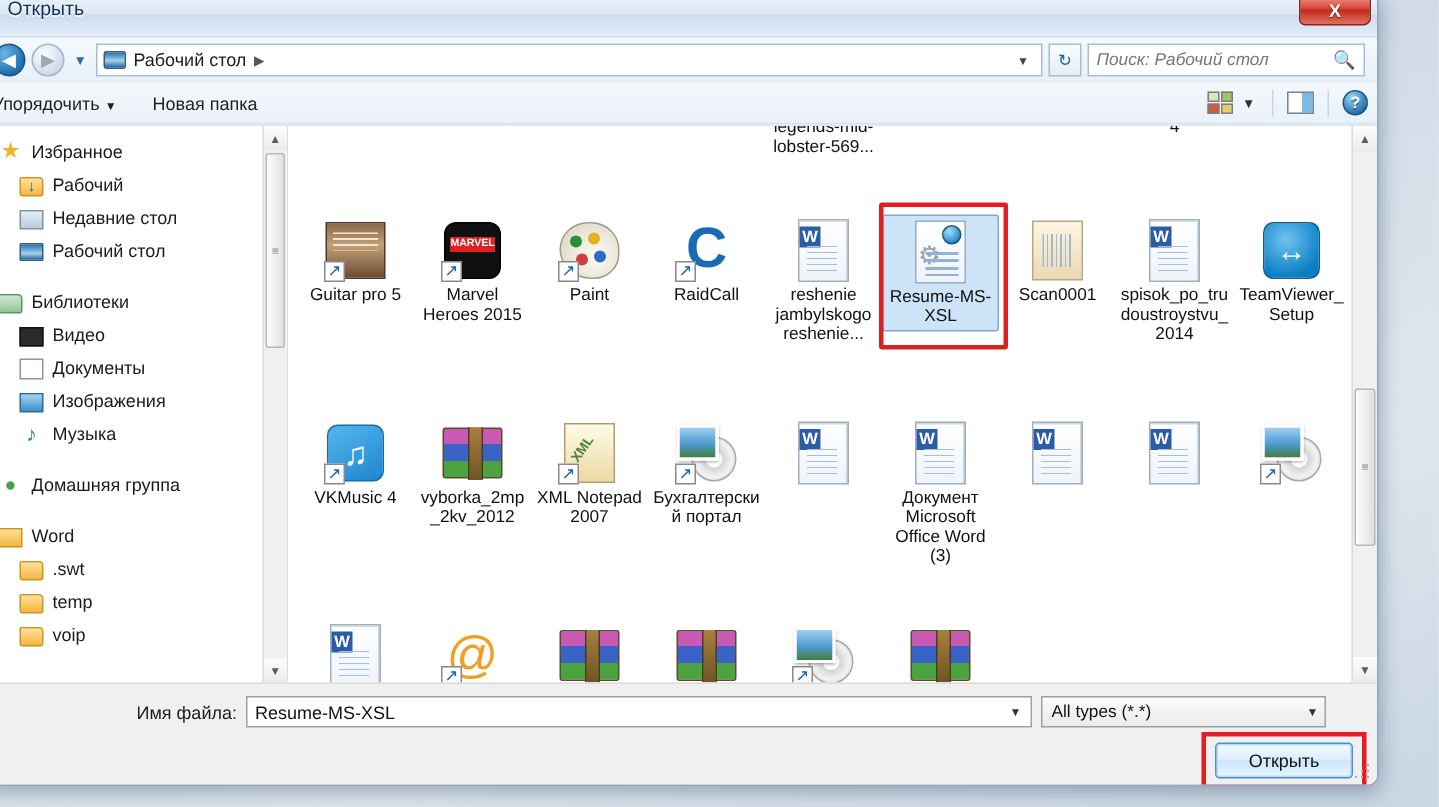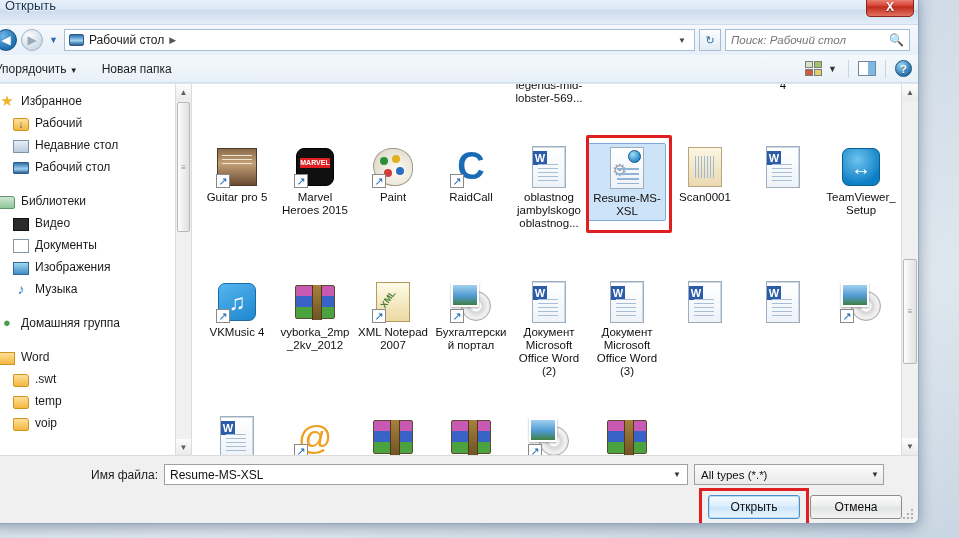--- a/index.html
+++ b/index.html
@@ -682,21 +682,21 @@
                 </div>
             <div class="label">RaidCall</div>
               </div>
             </div>
 
           <div class="cell">
               <div class="inner">
             <div class="icon">
                   <div class="i-page i-word lines"></div>
                 </div>
-            <div class="label">oblastnog jambylskogo oblastnog...</div>
+            <div class="label">reshenie jambylskogo reshenie...</div>
               </div>
             </div>
 
           <div class="cell selected">
               <div class="inner">
             <div class="icon">
                   <div class="i-resume">
                     <span class="i-globe"></span>
                   </div>
                 </div>
@@ -712,20 +712,21 @@
                 </div>
             <div class="label">Scan0001</div>
               </div>
             </div>
 
           <div class="cell">
               <div class="inner">
             <div class="icon">
                   <div class="i-page i-word lines"></div>
                 </div>
+            <div class="label">spisok_po_trudoustroystvu_2014</div>
               </div>
             </div>
 
           <div class="cell">
               <div class="inner">
             <div class="icon">
                   <div class="i-tv"></div>
                 </div>
             <div class="label">TeamViewer_Setup</div>
               </div>
@@ -768,21 +769,20 @@
                 </div>
             <div class="label">Бухгалтерский портал</div>
               </div>
             </div>
 
           <div class="cell">
               <div class="inner">
             <div class="icon">
                   <div class="i-page i-word lines"></div>
                 </div>
-            <div class="label">Документ Microsoft Office Word (2)</div>
               </div>
             </div>
 
           <div class="cell">
               <div class="inner">
             <div class="icon">
                   <div class="i-page i-word lines"></div>
                 </div>
             <div class="label">Документ Microsoft Office Word (3)</div>
               </div>
@@ -883,19 +883,18 @@
         <div class="type-combo">
           <span>All types (*.*)</span>
           <span class="caret">▼</span>
         </div>
       </div>
       <div class="btn-row">
         <div class="btn-wrap">
           <div class="btn primary">Открыть</div>
           <div class="btn-redbox"></div>
         </div>
-        <div class="btn">Отмена</div>
       </div>
       <div class="grip"></div>
     </div>
 
   </div>
 </div>
 
 </body></html>

